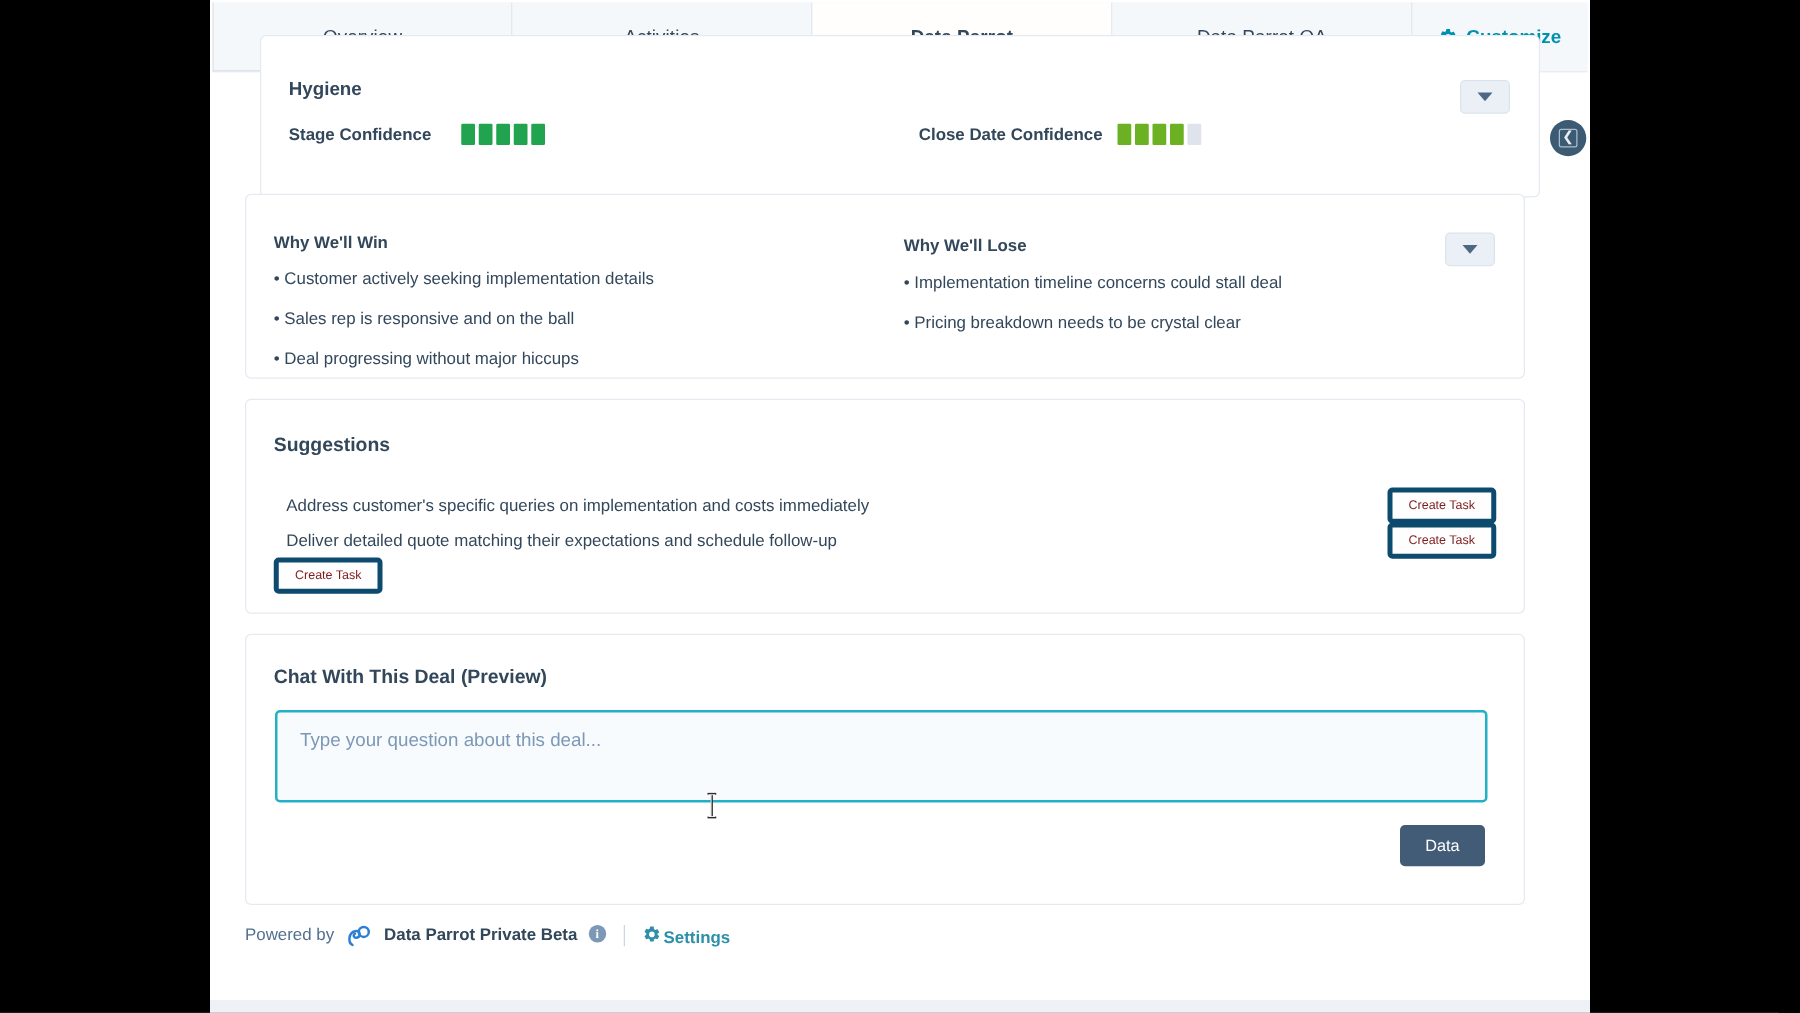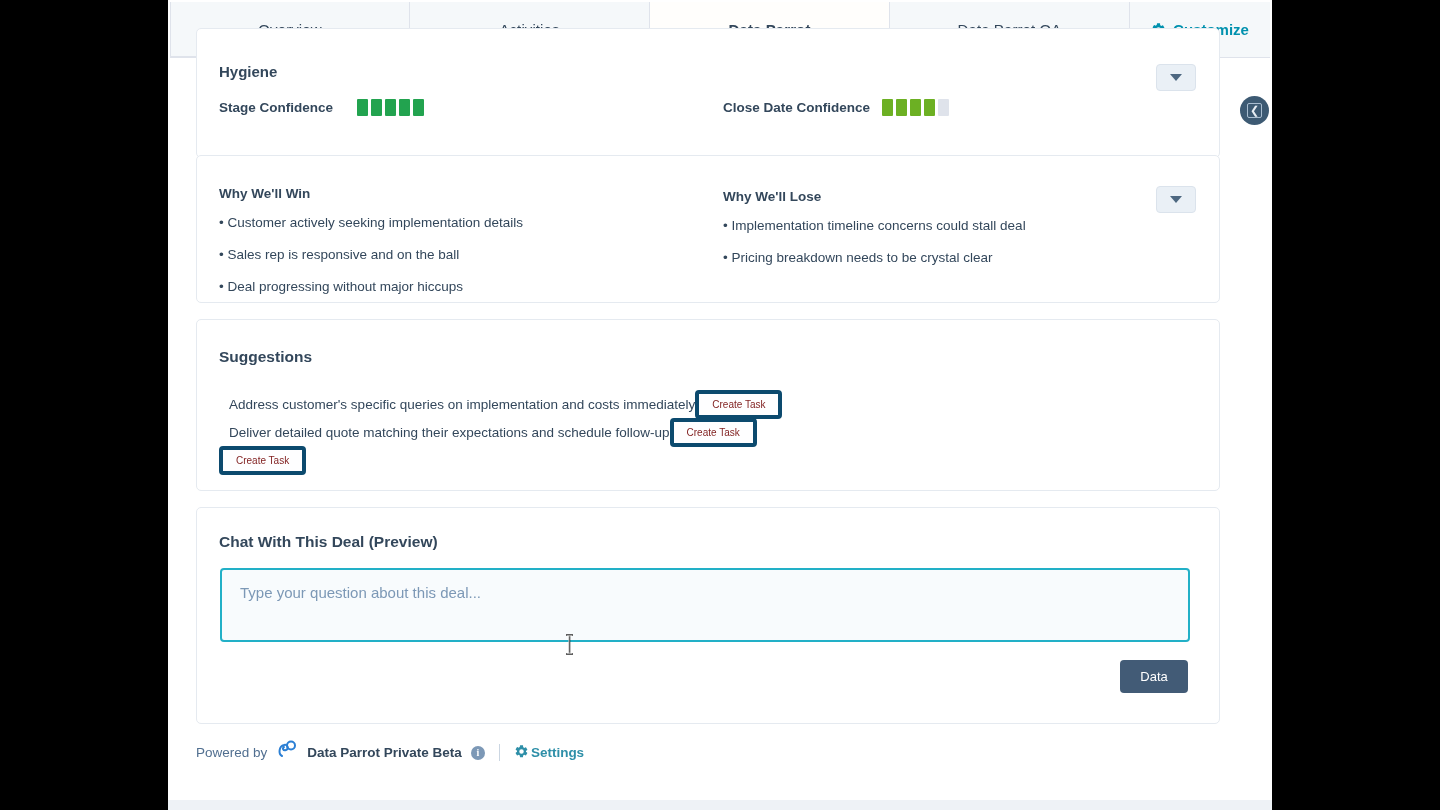--- a/index.html
+++ b/index.html
@@ -93,20 +93,21 @@
     border-left: 6px solid transparent;
     border-right: 6px solid transparent;
     border-top: 7px solid #4e6881;
   }
 
   
   #hygiene-card {
     top: -30px;
     height: 130px;
     overflow: hidden;
+    margin-left: 12px;
   }
   #hygiene-title {
     position: absolute; left: 22px; top: 34px;
     font-size: 15px; font-weight: 700; color: #33475b;
   }
   #hygiene-caret { right: 23px; top: 35px; }
   .conf-row {
     position: absolute;
     display: flex; align-items: center; gap: 12px;
   }
@@ -127,21 +128,21 @@
   #why-caret { right: 23px; top: 30px; }
 
   
   #sugg-card { top: 261px; height: 172px; }
   #sugg-title {
     position: absolute; left: 22px; top: 28px;
     font-size: 15.5px; font-weight: 700; color: #33475b;
   }
   .sugg-rows { position: absolute; left: 22px; top: 70px; right: 22px; }
   .sugg-row {
-    display: flex; align-items: center; justify-content: flex-start;
+    display: flex; align-items: center; justify-content: space-between;
     height: 28px; margin-bottom: 0;
   }
   .sugg-row + .sugg-row { margin-top: 0px; }
   .sugg-text { font-size: 13.5px; color: #33475b; padding-left: 10px; }
   .create-task {
     flex: 0 0 auto;
     font-size: 10px; color: #7f1d1d;
     background: #fefeff;
     border: 4px solid #0c4a6e;
     border-radius: 4px;
@@ -179,21 +180,21 @@
     color: #ffffff;
     border: none; border-radius: 4px;
     font-size: 13px;
     font-family: "Liberation Sans", sans-serif;
     cursor: pointer;
   }
 
   
   #footer {
     position: absolute; left: 28px; top: 682px;
-    display: flex; align-items: center; gap: 9px;
+    display: flex; align-items: flex-start; gap: 9px;
     font-size: 13.5px; color: #516f90;
   }
   #powered-by { color: #516f90; }
   #brand-name { font-weight: 700; color: #33475b; }
   #info-icon {
     width: 14px; height: 14px; border-radius: 50%;
     background: #7c98b6; color: #fff;
     font-size: 10px; font-weight: 700;
     display: flex; align-items: center; justify-content: center;
     font-family: "Liberation Serif", serif;

